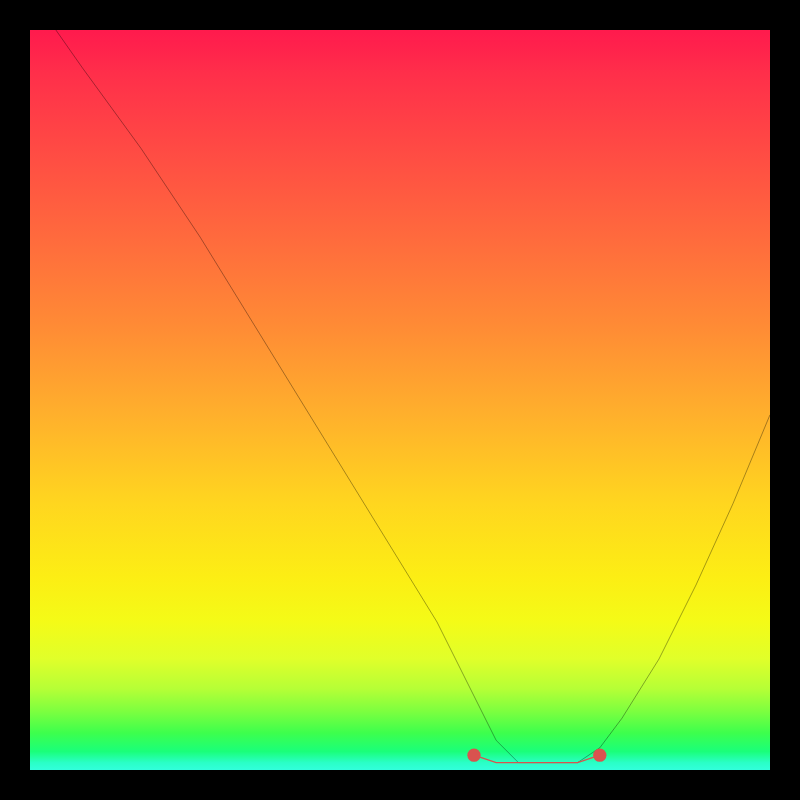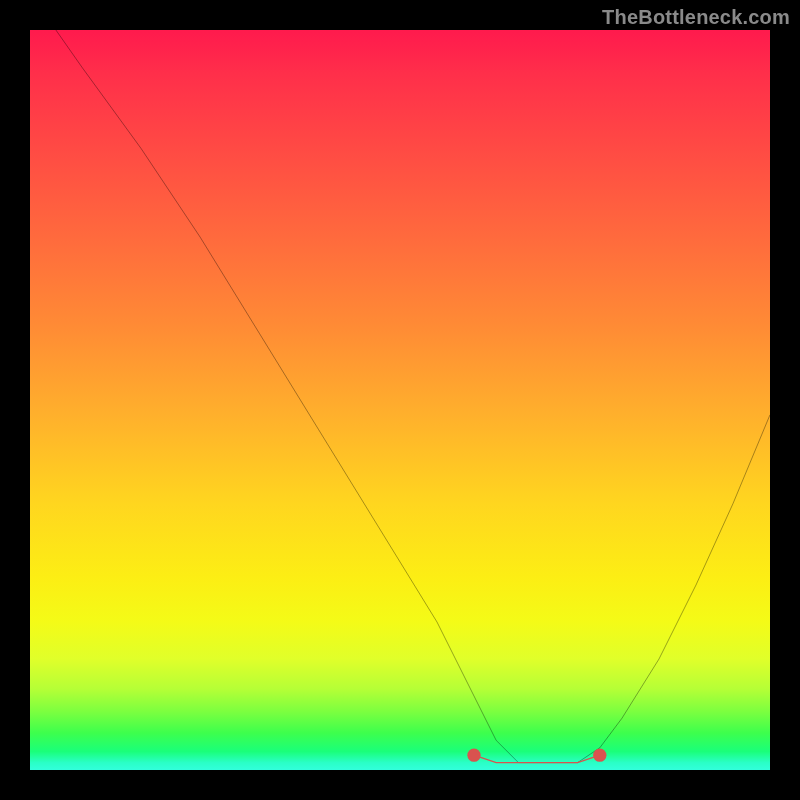--- a/index.html
+++ b/index.html
@@ -73,14 +73,13 @@
     <svg class="curve" viewBox="0 0 100 100" preserveAspectRatio="none">
       <g transform="translate(0,100) scale(1,-1)">
         <polyline id="main-curve" fill="none" stroke="#000000" stroke-width="0.35" vector-effect="non-scaling-stroke" points="0,105 7,95 15,84 23,72 31,59 39,46 47,33 55,20 60,10 63,4 66,1 70,1 74,1 77,3 80,7 85,15 90,25 95,36 100,48"></polyline>
         <polyline id="optimal-curve" fill="none" stroke="#d9534f" stroke-width="1.3" stroke-linecap="round" vector-effect="non-scaling-stroke" points="60,2 63,1 66,1 70,1 74,1 77,2"></polyline>
 
         <circle id="opt-dot-a" r="0.9" fill="#d9534f" cx="60" cy="2"></circle>
         <circle id="opt-dot-b" r="0.9" fill="#d9534f" cx="77" cy="2"></circle>
       </g>
     </svg>
   </div>
-  <div class="watermark">TheBottleneck.com</div>
 </div>
 
 </body></html>

